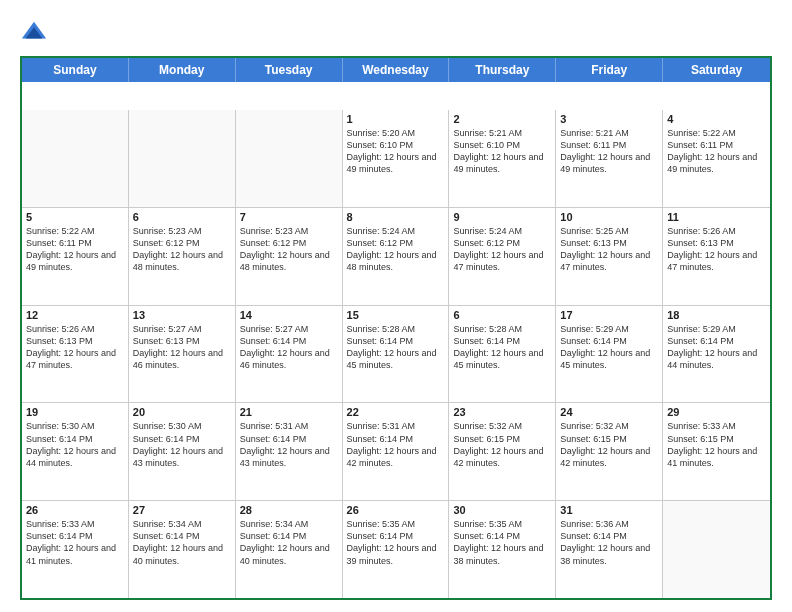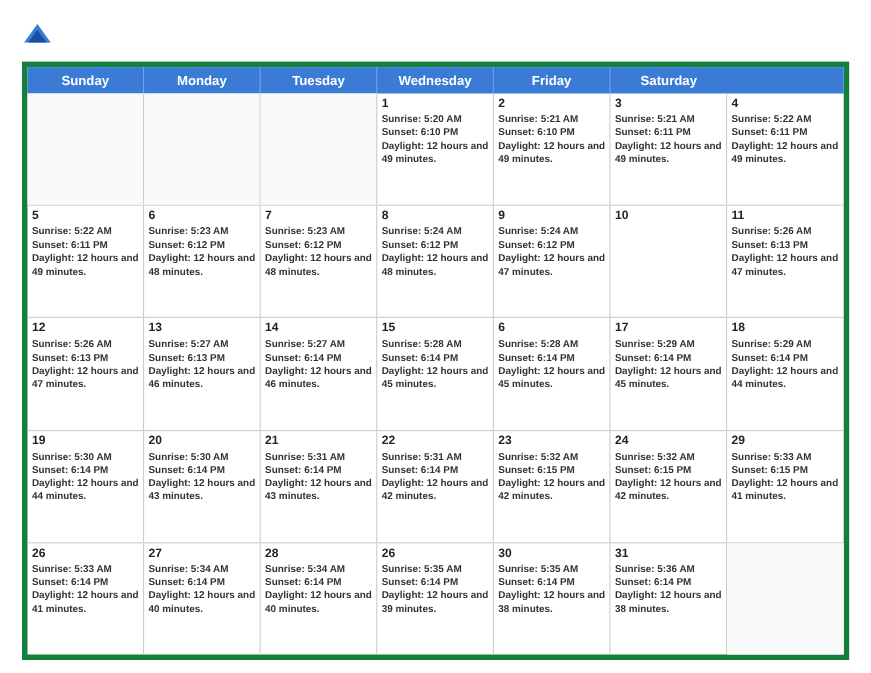--- a/index.html
+++ b/index.html
@@ -57,21 +57,22 @@
       line-height: 1.1;
     }
     .subtitle {
       font-size: 14px;
       color: #444;
     }
     .calendar {
       flex: 1;
       display: flex;
       flex-direction: column;
-      border: 5px solid #15803d;
+      border: 2px solid #15803d;
+      gap: 28px;
     }
     .cal-header {
       display: grid;
       grid-template-columns: repeat(7, 1fr);
       background: #3a7bd5;
     }
     .cal-header-cell {
       color: #fff;
       font-size: 12px;
       font-weight: bold;
@@ -105,21 +106,20 @@
     .day-number {
       font-size: 11px;
       font-weight: bold;
       color: #222;
       margin-bottom: 2px;
     }
     .cell-text {
       font-size: 9px;
       color: #333;
       line-height: 1.35;
-      font-weight: bold;
     }
   </style>
 </head>
 <body>
 
 <div class="page">
   <div class="header">
     <div class="logo">
       <svg class="logo-icon" viewBox="0 0 30 30">
         <polygon points="15,4 28,22 2,22" fill="#3a7bd5"></polygon>
@@ -136,20 +136,21 @@
     </div>
   </div>
 
   <div class="calendar">
     <div class="cal-header">
 
     <div class="cal-header-cell">Sunday</div>
         <div class="cal-header-cell">Monday</div>
         <div class="cal-header-cell">Tuesday</div>
         <div class="cal-header-cell">Wednesday</div>
+        <div class="cal-header-cell">Thursday</div>
         <div class="cal-header-cell">Friday</div>
         <div class="cal-header-cell">Saturday</div>
       </div>
     <div class="cal-body">
 
     <div class="cal-row">
           <div class="cal-cell empty"></div>
           <div class="cal-cell empty"></div>
           <div class="cal-cell empty"></div>
           <div class="cal-cell">
@@ -203,20 +204,23 @@
 Daylight: 12 hours and 48 minutes.</div>
           </div>
           <div class="cal-cell">
             <div class="day-number">9</div>
             <div class="cell-text">Sunrise: 5:24 AM
 Sunset: 6:12 PM
 Daylight: 12 hours and 47 minutes.</div>
           </div>
           <div class="cal-cell">
             <div class="day-number">10</div>
+            <div class="cell-text">Sunrise: 5:25 AM
+Sunset: 6:13 PM
+Daylight: 12 hours and 47 minutes.</div>
           </div>
           <div class="cal-cell">
             <div class="day-number">11</div>
             <div class="cell-text">Sunrise: 5:26 AM
 Sunset: 6:13 PM
 Daylight: 12 hours and 47 minutes.</div>
           </div>
         </div>
         <div class="cal-row">
           <div class="cal-cell">

